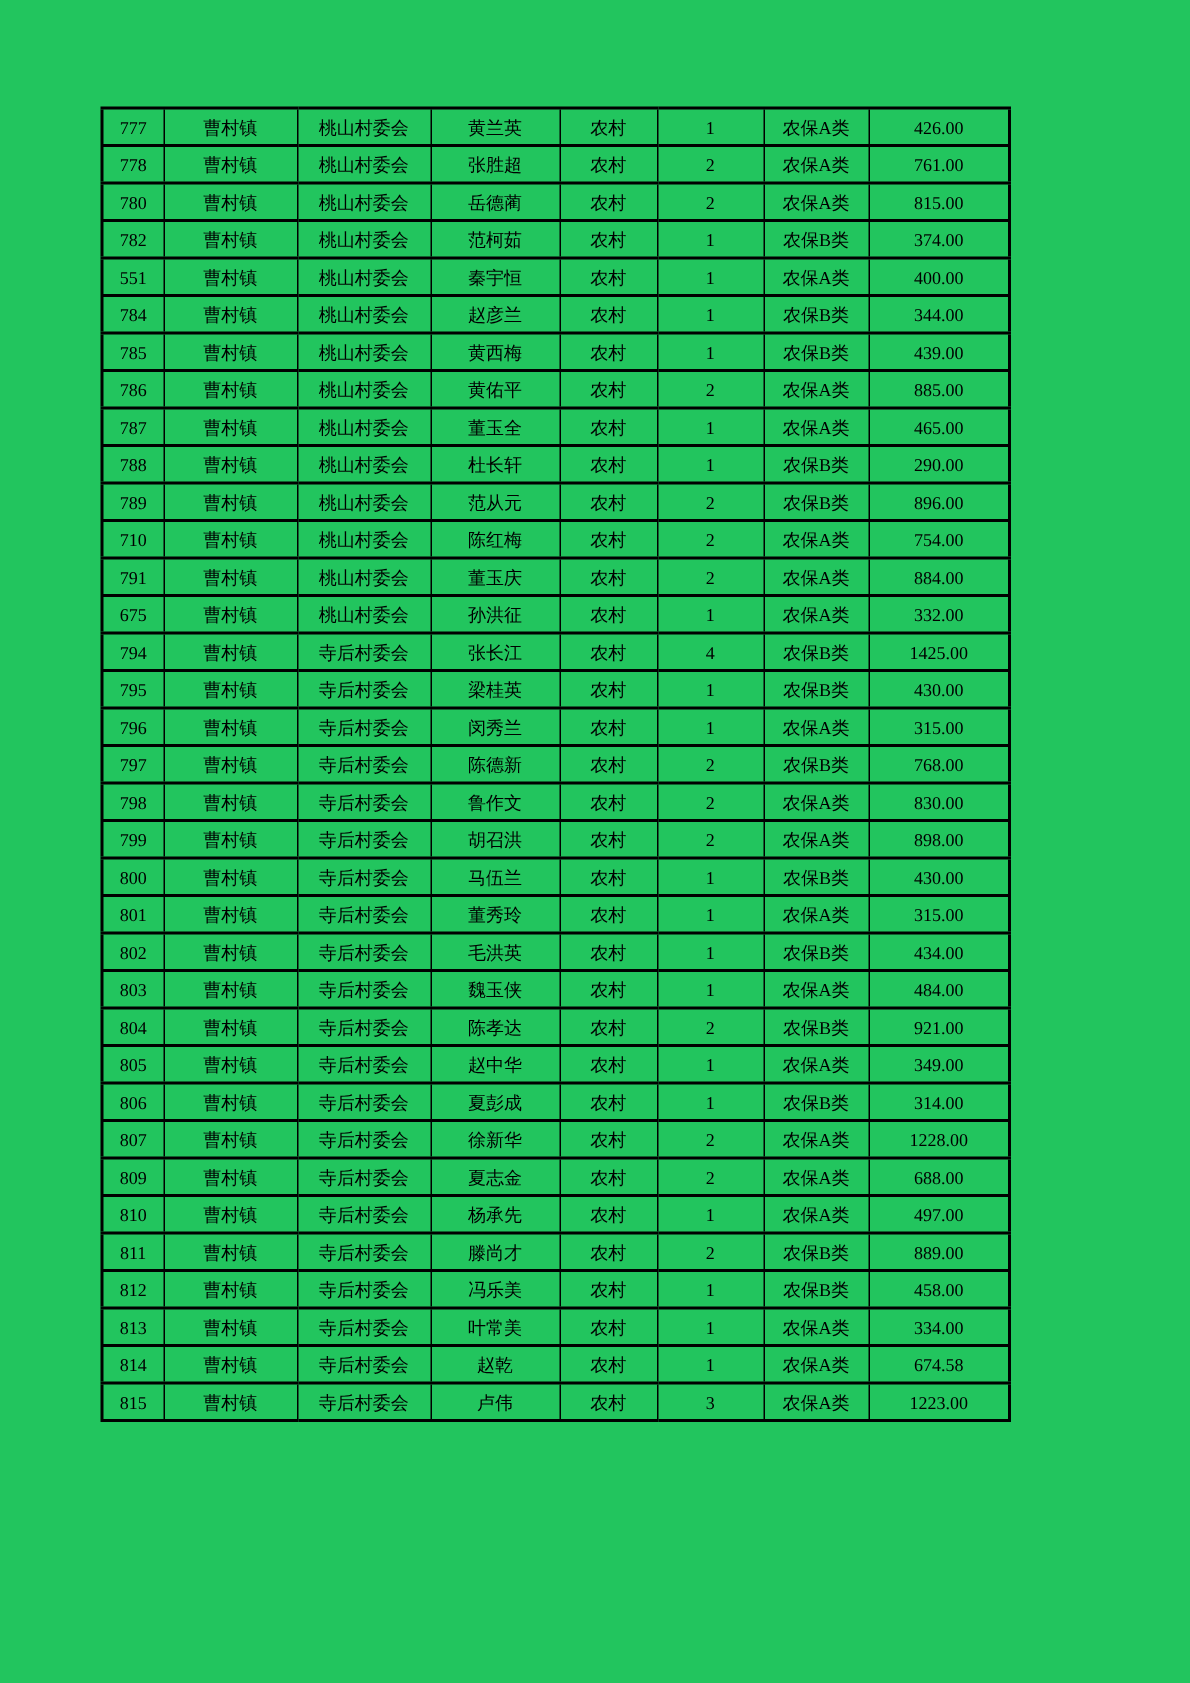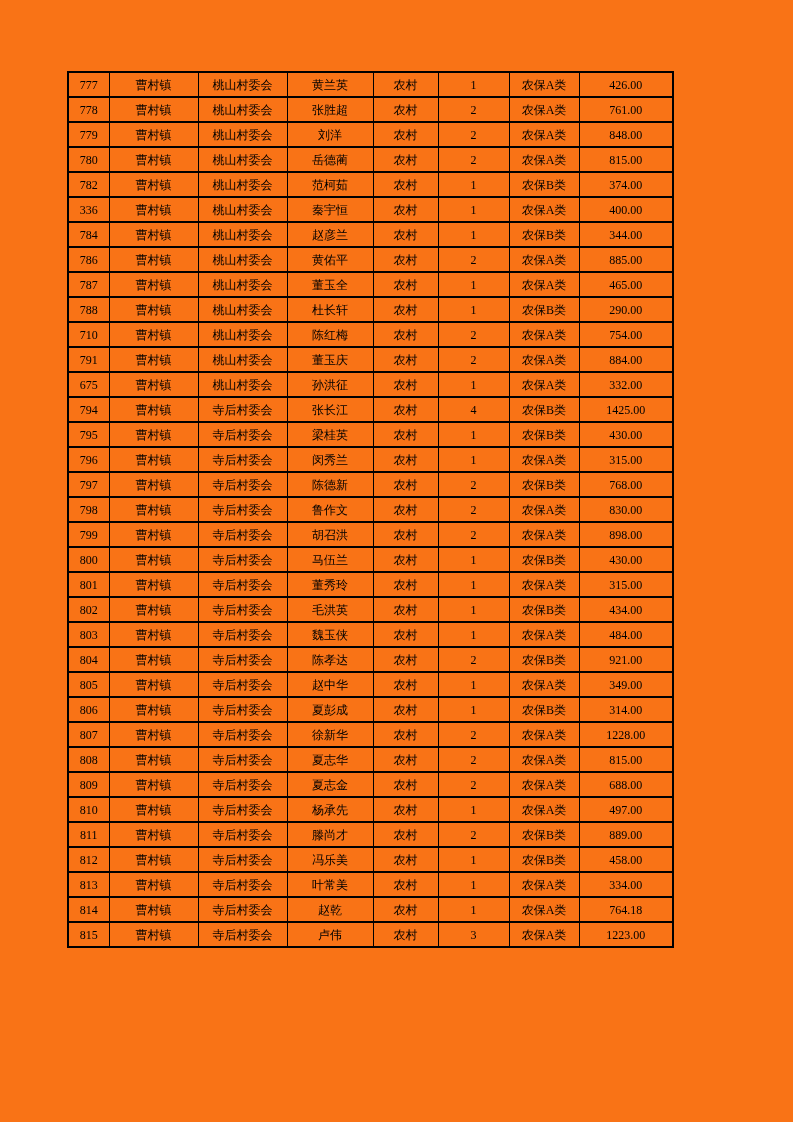--- a/index.html
+++ b/index.html
@@ -4,21 +4,21 @@
 <style>
   html, body {
     margin: 0;
     padding: 0;
     background: #ffffff;
   }
   .page {
     position: relative;
     width: 793px;
     height: 1122px;
-    background: #f97316;
+    background: #22c55e;
     overflow: hidden;
     font-family: "Liberation Serif", "DejaVu Serif", serif;
     color: #000000;
   }
   table.records {
     position: absolute;
     left: 67px;
     top: 71px;
     width: 605px;
     border-collapse: collapse;
@@ -78,70 +78,70 @@
     <td>778</td>
     <td>曹村镇</td>
     <td>桃山村委会</td>
     <td>张胜超</td>
     <td>农村</td>
     <td>2</td>
     <td>农保A类</td>
     <td>761.00</td>
   </tr>
         <tr>
-    <td>779</td>
-    <td>曹村镇</td>
-    <td>桃山村委会</td>
-    <td>刘洋</td>
-    <td>农村</td>
-    <td>2</td>
-    <td>农保A类</td>
-    <td>848.00</td>
-  </tr>
-        <tr>
     <td>780</td>
     <td>曹村镇</td>
     <td>桃山村委会</td>
     <td>岳德蔺</td>
     <td>农村</td>
     <td>2</td>
     <td>农保A类</td>
     <td>815.00</td>
   </tr>
         <tr>
     <td>782</td>
     <td>曹村镇</td>
     <td>桃山村委会</td>
     <td>范柯茹</td>
     <td>农村</td>
     <td>1</td>
     <td>农保B类</td>
     <td>374.00</td>
   </tr>
         <tr>
-    <td>336</td>
+    <td>551</td>
     <td>曹村镇</td>
     <td>桃山村委会</td>
     <td>秦宇恒</td>
     <td>农村</td>
     <td>1</td>
     <td>农保A类</td>
     <td>400.00</td>
   </tr>
         <tr>
     <td>784</td>
     <td>曹村镇</td>
     <td>桃山村委会</td>
     <td>赵彦兰</td>
     <td>农村</td>
     <td>1</td>
     <td>农保B类</td>
     <td>344.00</td>
   </tr>
         <tr>
+    <td>785</td>
+    <td>曹村镇</td>
+    <td>桃山村委会</td>
+    <td>黄西梅</td>
+    <td>农村</td>
+    <td>1</td>
+    <td>农保B类</td>
+    <td>439.00</td>
+  </tr>
+        <tr>
     <td>786</td>
     <td>曹村镇</td>
     <td>桃山村委会</td>
     <td>黄佑平</td>
     <td>农村</td>
     <td>2</td>
     <td>农保A类</td>
     <td>885.00</td>
   </tr>
         <tr>
@@ -158,20 +158,30 @@
     <td>788</td>
     <td>曹村镇</td>
     <td>桃山村委会</td>
     <td>杜长轩</td>
     <td>农村</td>
     <td>1</td>
     <td>农保B类</td>
     <td>290.00</td>
   </tr>
         <tr>
+    <td>789</td>
+    <td>曹村镇</td>
+    <td>桃山村委会</td>
+    <td>范从元</td>
+    <td>农村</td>
+    <td>2</td>
+    <td>农保B类</td>
+    <td>896.00</td>
+  </tr>
+        <tr>
     <td>710</td>
     <td>曹村镇</td>
     <td>桃山村委会</td>
     <td>陈红梅</td>
     <td>农村</td>
     <td>2</td>
     <td>农保A类</td>
     <td>754.00</td>
   </tr>
         <tr>
@@ -328,30 +338,20 @@
     <td>807</td>
     <td>曹村镇</td>
     <td>寺后村委会</td>
     <td>徐新华</td>
     <td>农村</td>
     <td>2</td>
     <td>农保A类</td>
     <td>1228.00</td>
   </tr>
         <tr>
-    <td>808</td>
-    <td>曹村镇</td>
-    <td>寺后村委会</td>
-    <td>夏志华</td>
-    <td>农村</td>
-    <td>2</td>
-    <td>农保A类</td>
-    <td>815.00</td>
-  </tr>
-        <tr>
     <td>809</td>
     <td>曹村镇</td>
     <td>寺后村委会</td>
     <td>夏志金</td>
     <td>农村</td>
     <td>2</td>
     <td>农保A类</td>
     <td>688.00</td>
   </tr>
         <tr>
@@ -395,21 +395,21 @@
     <td>334.00</td>
   </tr>
         <tr>
     <td>814</td>
     <td>曹村镇</td>
     <td>寺后村委会</td>
     <td>赵乾</td>
     <td>农村</td>
     <td>1</td>
     <td>农保A类</td>
-    <td>764.18</td>
+    <td>674.58</td>
   </tr>
         <tr>
     <td>815</td>
     <td>曹村镇</td>
     <td>寺后村委会</td>
     <td>卢伟</td>
     <td>农村</td>
     <td>3</td>
     <td>农保A类</td>
     <td>1223.00</td>

